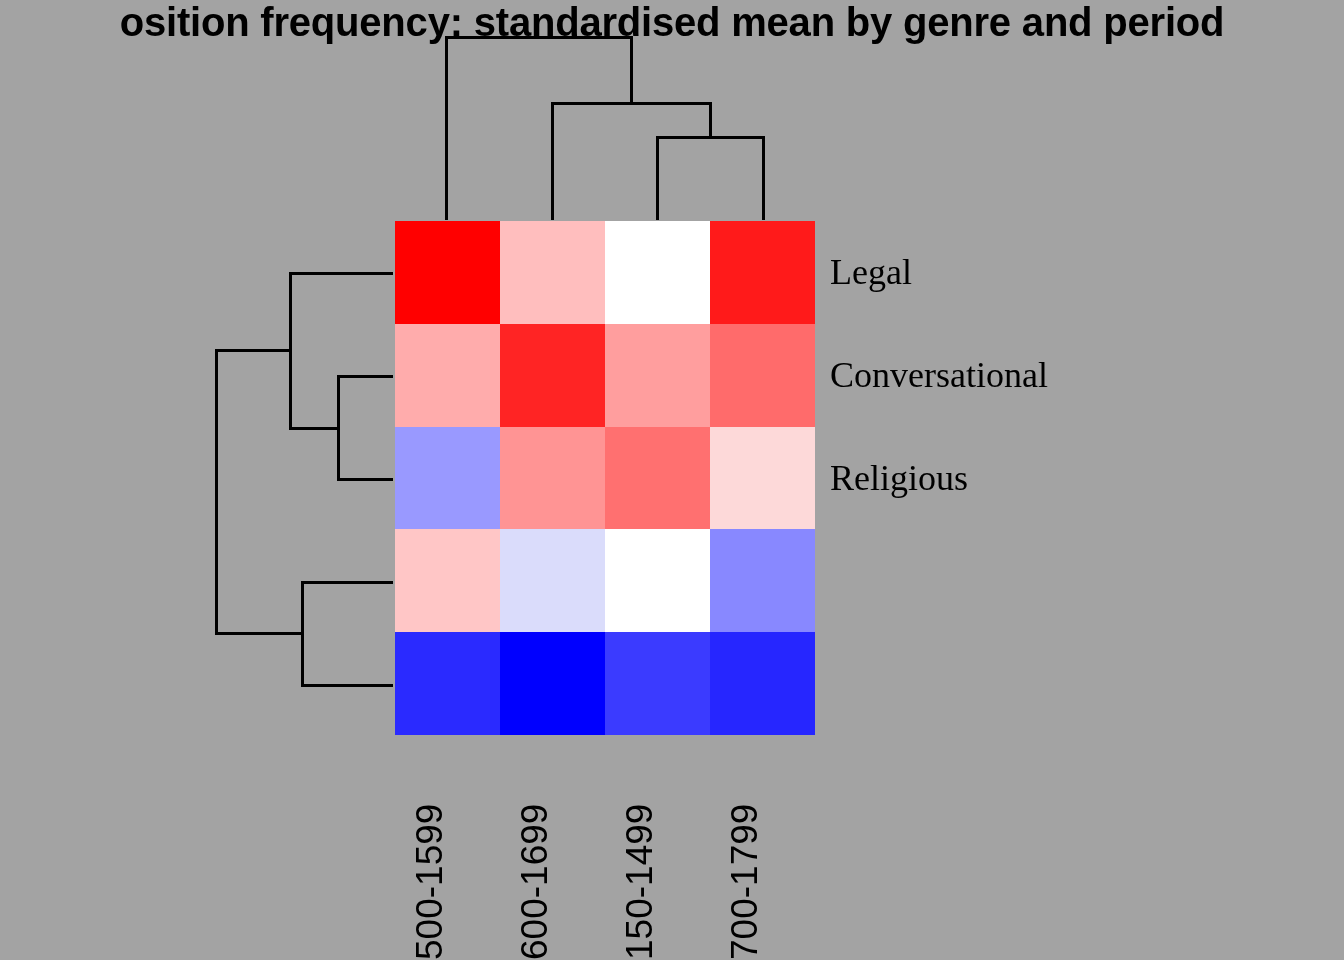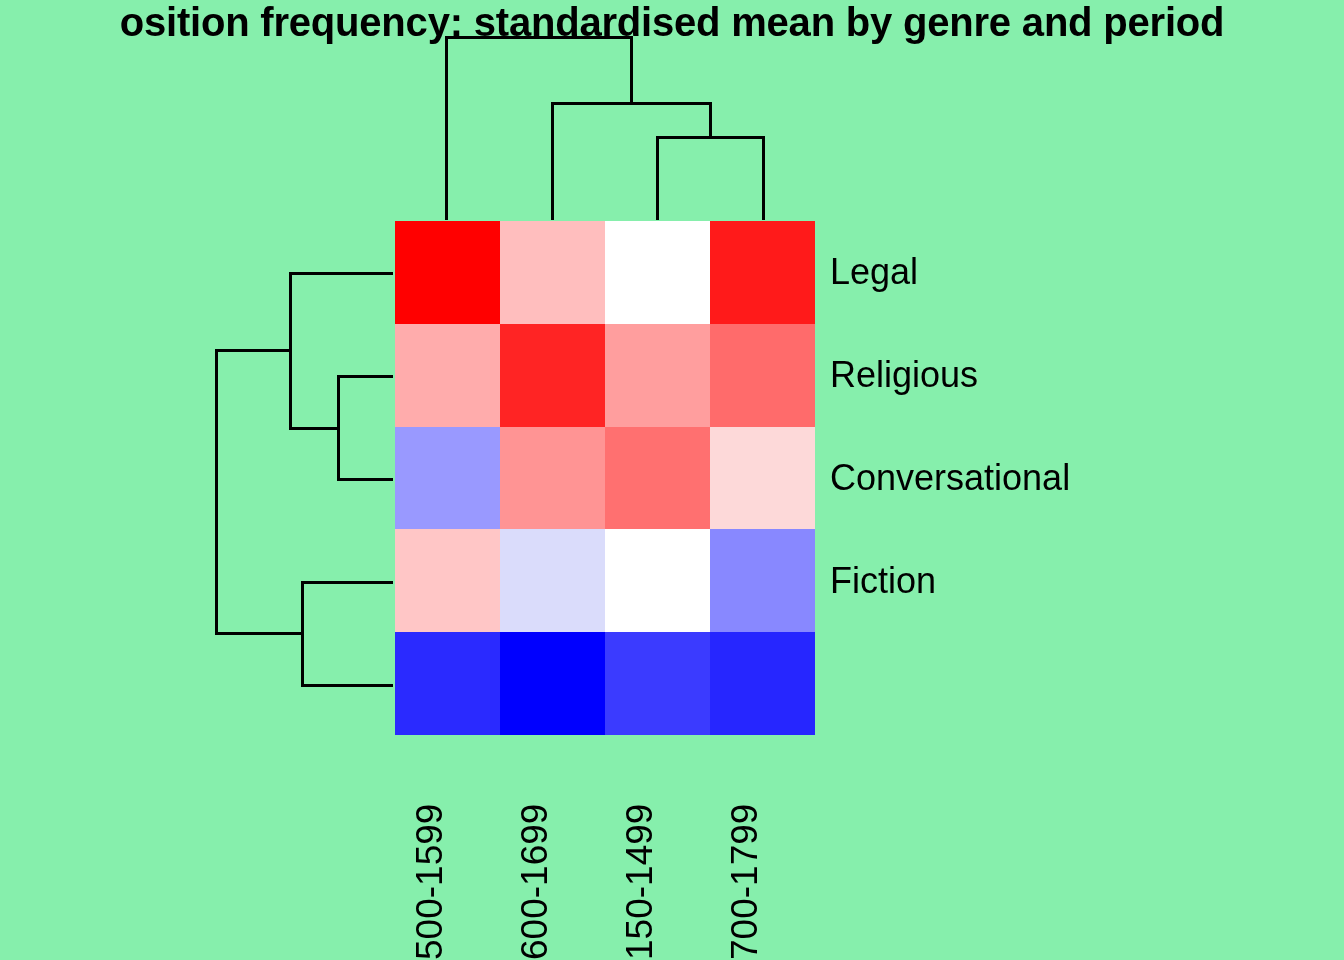--- a/index.html
+++ b/index.html
@@ -4,21 +4,21 @@
 <style>
   html, body {
     margin: 0;
     padding: 0;
     background: #ffffff;
   }
   #page {
     position: relative;
     width: 1344px;
     height: 960px;
-    background: #86efac;
+    background: #a3a3a3;
     overflow: hidden;
     font-family: "Liberation Sans", sans-serif;
   }
 
   
   #plot-title {
     position: absolute;
     top: 0px;
     left: 0px;
     width: 1344px;
@@ -71,21 +71,21 @@
     left: 830px;
     top: 221px;
     width: 500px;
     height: 514px;
     display: grid;
     grid-template-rows: repeat(5, 1fr);
   }
   .row-label {
     display: flex;
     align-items: center;
-    font-family: Liberation Sans, sans-serif;
+    font-family: Liberation Serif, serif;
     font-size: 36px;
     color: #000000;
     white-space: nowrap;
   }
 
   
   #col-labels {
     position: absolute;
     left: 395px;
     top: 735px;
@@ -183,23 +183,22 @@
     <div class="heat-cell" title="Conversational / 700-1799 = -0.72" style="background-color: rgb(136, 136, 255);"></div>
 
     <div class="heat-cell" title="Fiction / 500-1599 = -1.78" style="background-color: rgb(42, 42, 255);"></div>
     <div class="heat-cell" title="Fiction / 600-1699 = -2" style="background-color: rgb(0, 0, 255);"></div>
     <div class="heat-cell" title="Fiction / 150-1499 = -1.68" style="background-color: rgb(59, 59, 255);"></div>
     <div class="heat-cell" title="Fiction / 700-1799 = -1.82" style="background-color: rgb(38, 38, 255);"></div>
   </div>
 
   <div id="row-labels">
     <div class="row-label">Legal</div>
+    <div class="row-label">Conversational</div>
     <div class="row-label">Religious</div>
-    <div class="row-label">Conversational</div>
-    <div class="row-label">Fiction</div>
   </div>
 
   <div id="col-labels">
     <div class="col-label-cell">
       <div class="col-label-inner">
         <div class="col-label-rot">500-1599</div>
       </div>
     </div>
     <div class="col-label-cell">
       <div class="col-label-inner">

